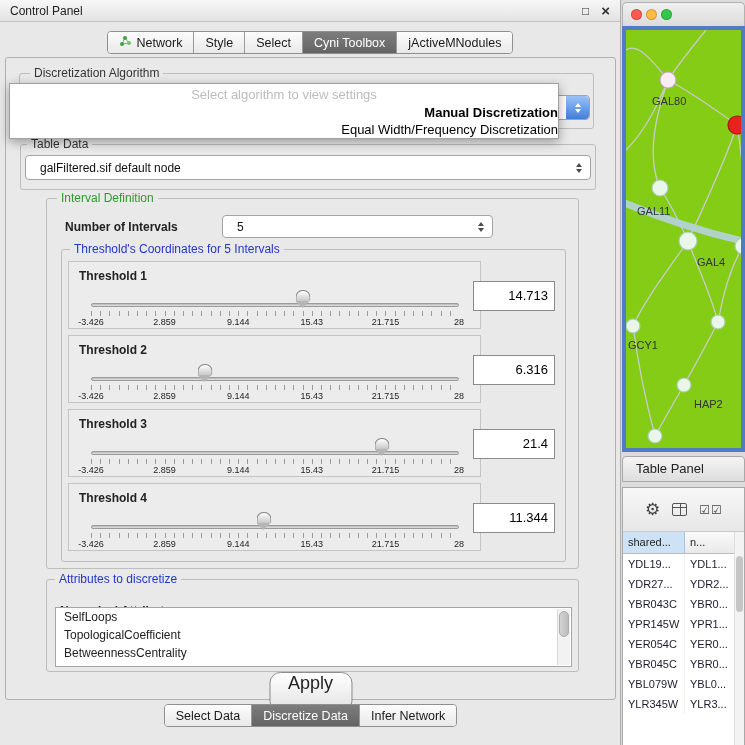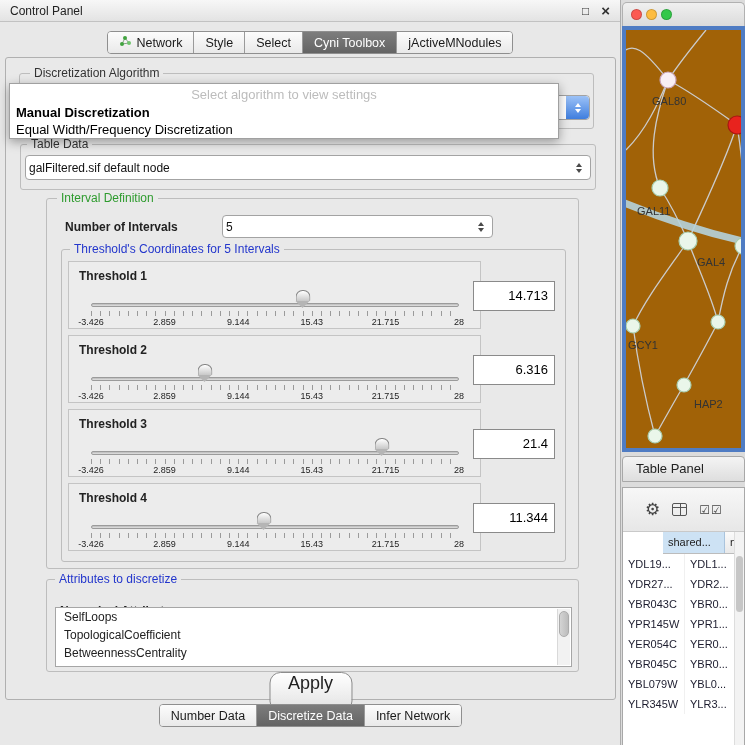--- a/index.html
+++ b/index.html
@@ -19,30 +19,30 @@
   .tab:last-child { border-right:none; }
   .tab.selected { background:linear-gradient(#7d7d7d,#646464); color:#fff; }
 
   .main-box { position:absolute; left:5px; top:57px; width:611px; height:643px; border:1px solid #b0b0b0; border-radius:3px; background:#e9e9e9; }
 
   .group { position:absolute; border:1px solid #bdbdbd; border-radius:3px; }
   .group-title { position:absolute; top:-8px; left:10px; background:#e9e9e9; padding:0 4px; font-size:12px; white-space:nowrap; }
   .gt-plain { color:#333; } .gt-green { color:#2e9b2e; } .gt-blue { color:#2336cc; }
 
   .combo { position:absolute; background:#fff; border:1px solid #a3a3a3; border-radius:4px; display:flex; align-items:center; font-size:12px; }
-  .combo .txt { flex:1; padding-left:3px; color:#111; white-space:nowrap; overflow:hidden; }
+  .combo .txt { flex:1; padding-left:14px; color:#111; white-space:nowrap; overflow:hidden; }
   .stepper { width:16px; display:flex; flex-direction:column; align-items:center; gap:2px; margin-right:3px; }
   .tri-up { width:0; height:0; border-left:3.5px solid transparent; border-right:3.5px solid transparent; border-bottom:4.5px solid #4a4a4a; }
   .tri-down { width:0; height:0; border-left:3.5px solid transparent; border-right:3.5px solid transparent; border-top:4.5px solid #4a4a4a; }
   .aqua-stepper { width:23px; align-self:stretch; background:linear-gradient(#9cc2f7,#3f7ede); border-radius:0 4px 4px 0; display:flex; flex-direction:column; align-items:center; justify-content:center; gap:2px; }
   .aqua-stepper .tri-up { border-bottom-color:#fff; } .aqua-stepper .tri-down { border-top-color:#fff; }
 
   .popup { position:absolute; left:3px; top:25px; width:550px; height:56px; background:#fff; border:1px solid #a0a0a0; box-shadow:0 3px 10px rgba(0,0,0,.35); z-index:40; }
   .popup-placeholder { text-align:center; color:#bcbcbc; font-size:13px; padding:3px 0 2px; }
-  .popup-option { font-size:13px; padding:1px 0 1px 6px; color:#000; }
+  .popup-option { font-size:13px; padding:1px 0 1px 6px; color:#000;text-align:right; }
   .popup-option.bold { font-weight:bold; }
 
   .threshold-row { position:absolute; left:6px; width:413px; height:68px; background:#ececec; border:1px solid #c4c4c4; }
   .th-label { position:absolute; left:10px; top:7px; font-weight:bold; font-size:12px; }
   .slider { position:absolute; left:22px; top:28px; width:368px; height:38px; }
   .track { position:absolute; left:0; right:0; top:13px; height:4px; background:linear-gradient(#b9b9b9,#e2e2e2); border:1px solid #9b9b9b; border-radius:2px; }
   .ticks { position:absolute; left:0; right:0; top:21px; height:5px;
     background:repeating-linear-gradient(90deg,#9a9a9a 0,#9a9a9a 1px,transparent 1px,transparent 9.2px); }
   .tick-labels { position:absolute; left:0; right:0; top:27px; height:11px; }
   .tick-labels span { position:absolute; transform:translateX(-50%); font-size:9px; color:#222; white-space:nowrap; }
@@ -57,32 +57,32 @@
   .vscroll { position:absolute; top:1px; bottom:1px; right:1px; width:13px; background:#f2f2f2; border-left:1px solid #d9d9d9; }
   .vthumb { position:absolute; left:1px; right:1px; top:2px; height:26px; background:linear-gradient(90deg,#d4d4d4,#bcbcbc); border:1px solid #ababab; border-radius:6px; }
 
   .apply-btn { position:absolute; left:50%; transform:translateX(-50%); top:614px; height:40px; padding:0 18px; background:linear-gradient(#ffffff,#e2e2e2); border:1px solid #8d8d8d; border-radius:11px; font-size:18px; line-height:20px; }
   .bottom-strip { position:absolute; top:704px; left:0; width:621px; display:flex; justify-content:center; }
 
   
   #network-window { position:absolute; left:622px; top:2px; width:123px; height:450px; }
   .net-titlebar { height:24px; background:linear-gradient(#f0f0f0,#dbdbdb); border:1px solid #b1b1b1; border-bottom:none; border-radius:5px 5px 0 0; display:flex; align-items:center; padding-left:8px; }
   .light { display:inline-block; width:11px; height:11px; border-radius:50%; margin-right:4px; border:1px solid rgba(0,0,0,.18); }
-  .net-frame { position:absolute; left:0; top:24px; width:123px; height:426px; border:4px solid #4f7cc3; background:#a16207; overflow:hidden; }
+  .net-frame { position:absolute; left:0; top:24px; width:123px; height:426px; border:4px solid #4f7cc3; background:#84cc16; overflow:hidden; }
 
   
   #table-panel-header { position:absolute; left:622px; top:456px; width:123px; height:26px; background:linear-gradient(#f4f4f4,#dedede); border:1px solid #a8a8a8; border-radius:4px 4px 0 0; font-size:13px; line-height:24px; padding-left:13px; color:#222; }
   #table-window { position:absolute; left:622px; top:487px; width:123px; height:258px; background:#fff; border:1px solid #a8a8a8; border-bottom:none; overflow:hidden; }
   .tp-toolbar { height:44px; background:linear-gradient(#f7f7f7,#e7e7e7); border-bottom:1px solid #c9c9c9; display:flex; align-items:center; padding-left:22px; gap:12px; color:#444; }
   .gear { font-size:17px; line-height:1; }
   .tbl-icon { width:15px; height:13px; border:1px solid #555; border-radius:2px; position:relative; flex:none; }
   .tbl-icon::before { content:""; position:absolute; left:0; right:0; top:3px; height:1px; background:#555; }
   .tbl-icon::after { content:""; position:absolute; top:0; bottom:0; left:7px; width:1px; background:#555; }
   .checks { font-size:12px; letter-spacing:1px; white-space:nowrap; }
-  .tp-header { display:flex; height:22px; border-bottom:1px solid #bcbcbc; font-size:11px; color:#222;margin-left:40px; }
+  .tp-header { display:flex; height:22px; border-bottom:1px solid #bcbcbc; font-size:11px; color:#222; }
   .tp-header .c1 { width:62px; background:#cde2f4; border-right:1px solid #aac4dd; padding:4px 0 0 5px; overflow:hidden; white-space:nowrap; }
   .tp-header .c2 { flex:1; background:linear-gradient(#fafafa,#e9e9e9); padding:4px 0 0 5px; overflow:hidden; white-space:nowrap; }
   .tp-row { display:flex; height:20px; font-size:11px; color:#1c1c2e; }
   .tp-row .c1 { width:62px; padding:4px 0 0 5px; border-right:1px solid #f0f0f0; overflow:hidden; white-space:nowrap; }
   .tp-row .c2 { flex:1; padding:4px 0 0 5px; overflow:hidden; white-space:nowrap; }
   .tp-scroll { position:absolute; right:0; top:44px; bottom:0; width:10px; background:#f3f3f3; border-left:1px solid #ddd; }
   .tp-thumb { position:absolute; left:1px; right:1px; top:24px; height:56px; background:#c6c6c6; border-radius:5px; }
 </style>
 </head>
 <body>
@@ -264,21 +264,21 @@
           </div>
       </div>
     </div>
 
     <div class="apply-btn">Apply</div>
   </div>
 
   <div class="bottom-strip">
     <div class="tabs">
         <div class="tab">
-          <span>Number Data</span>
+          <span>Select Data</span>
         </div>
         <div class="tab selected">
           <span>Discretize Data</span>
         </div>
         <div class="tab">
           <span>Infer Network</span>
         </div>
       </div>
   </div>
 </div>

